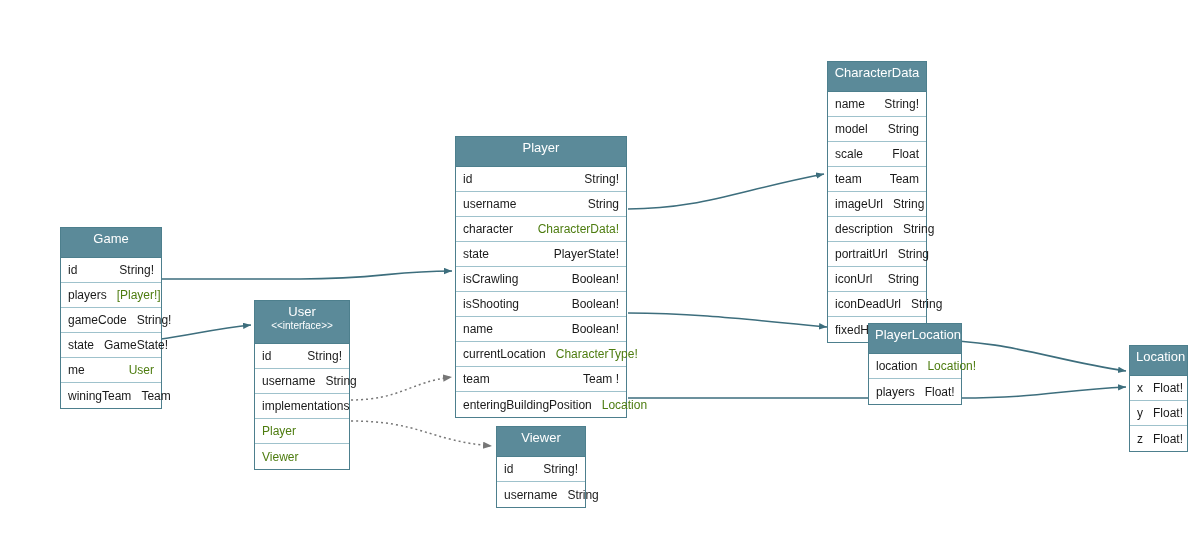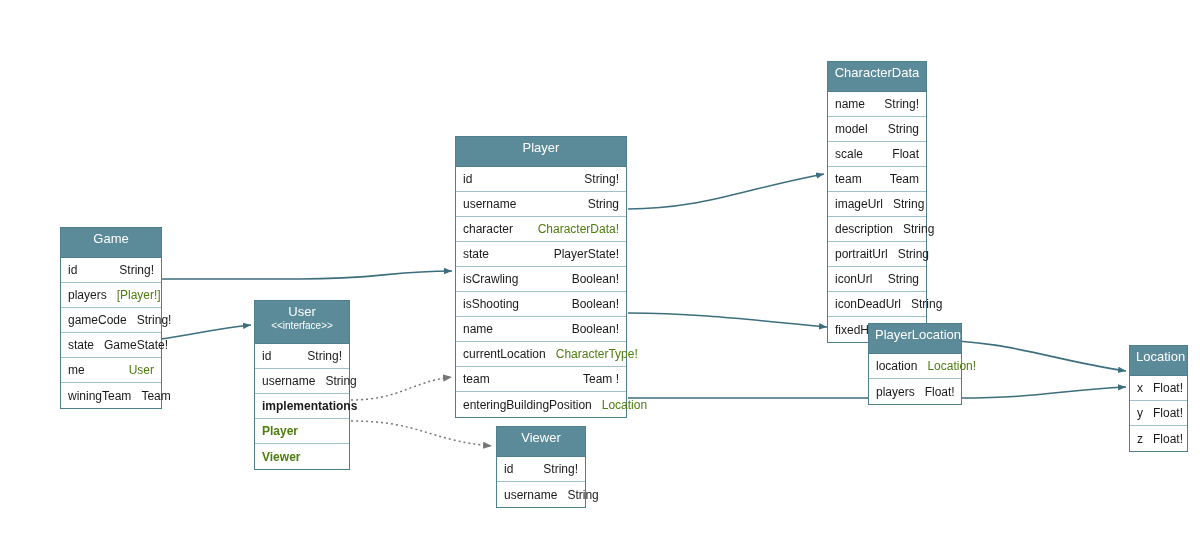--- a/index.html
+++ b/index.html
@@ -55,21 +55,21 @@
     color: #1a1a1a;
     padding: 3px 7px;
     border-bottom: 1px solid #9fc2cc;
     box-sizing: border-box;
     height: 25px;
     white-space: nowrap;
   }
   .row:last-child { border-bottom: none; }
   .row .name { text-align: left; }
   .row .type { text-align: left; margin-left: 10px; }
-  .row.single { justify-content: flex-start; font-weight: bold; }
+  .row.single { justify-content: flex-start; }
   .link { color: #4d7c0f; }
 </style>
 </head>
 <body>
 
 <div id="canvas">
 
   <svg class="edges" viewBox="0 0 1200 547">
     <defs>
       <marker id="arrow" markerWidth="9" markerHeight="9" refX="8" refY="3.2" orient="auto" markerUnits="userSpaceOnUse">

